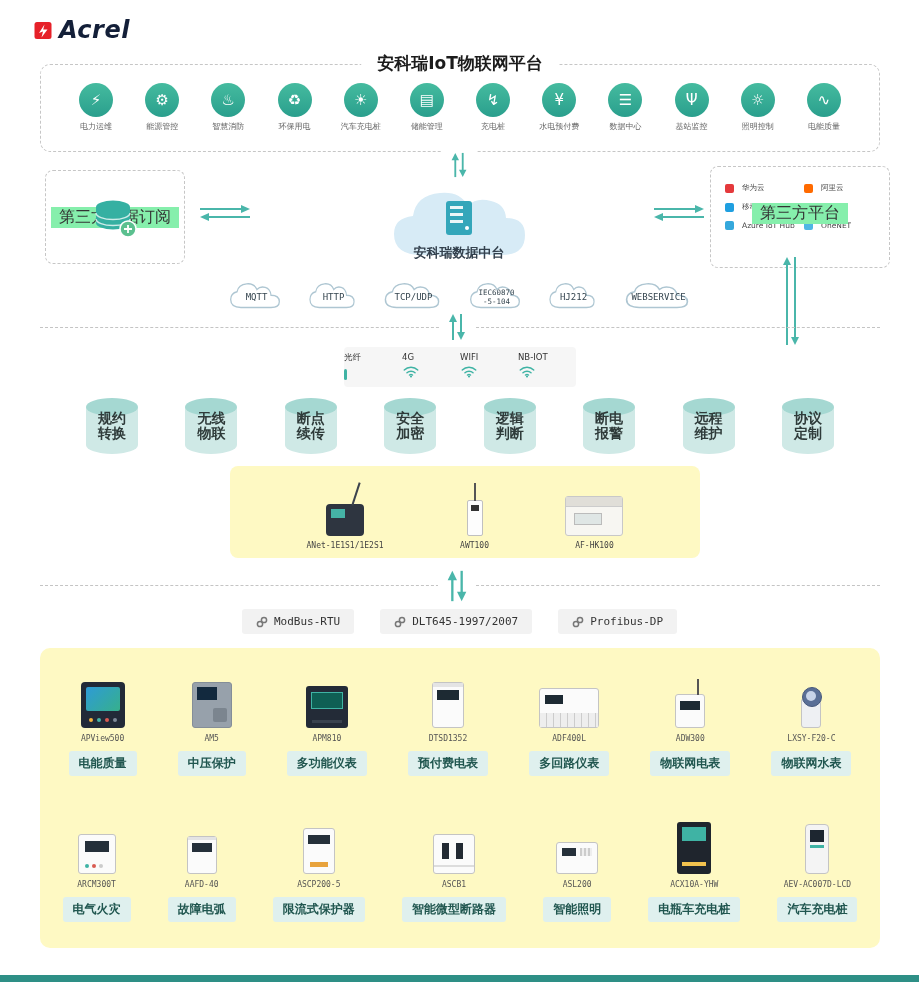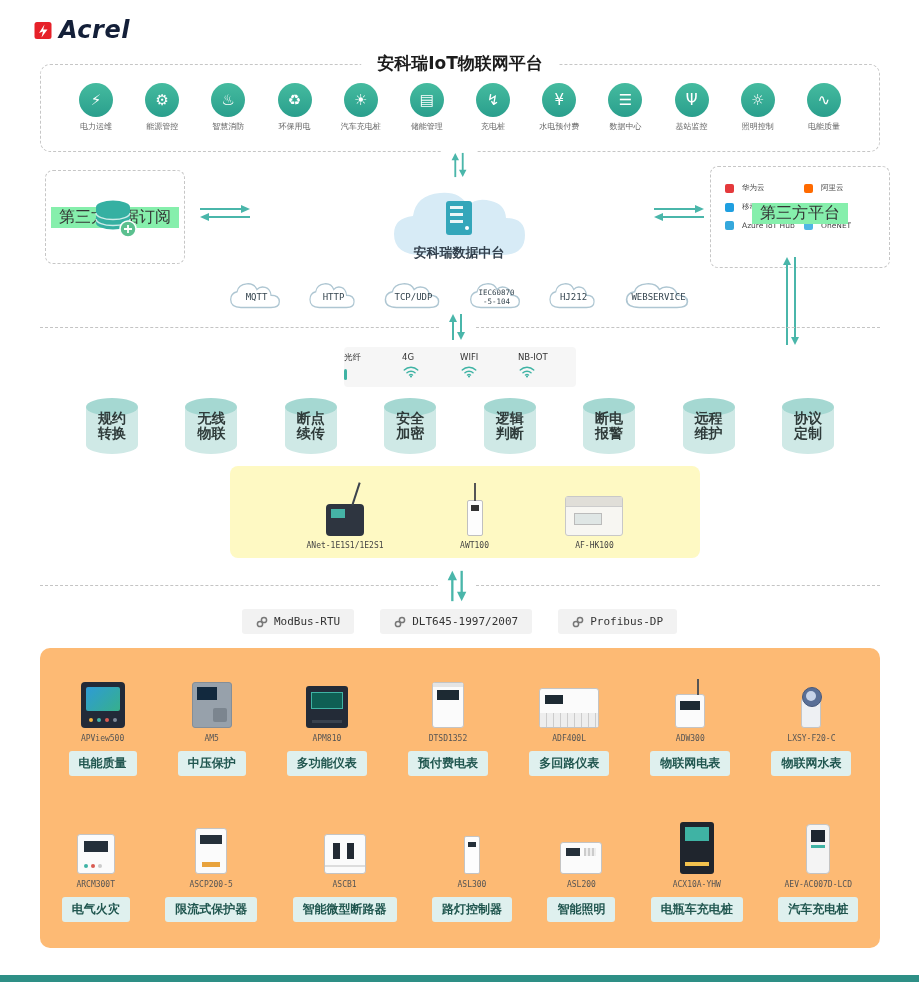--- a/index.html
+++ b/index.html
@@ -91,21 +91,21 @@
   .dv-afhk::before { content:""; position:absolute; left:0; top:0; right:0; height:9px; background:#e0ded8; border-bottom:1px solid #ccc; }
   .dv-afhk::after { content:""; position:absolute; left:8px; top:16px; width:26px; height:10px; background:#dfe6e5; border:1px solid #bbb; }
 
   
   .ftags { position:absolute; left:0; right:0; top:609px; display:flex; justify-content:center; gap:26px; }
   .ftag { display:flex; align-items:center; gap:6px; background:#f2f2f2; border-radius:3px;
           padding:6px 14px; font:11px "DejaVu Sans Mono","Liberation Mono",monospace; color:#333; }
 
   
   .products-box { position:absolute; left:40px; top:648px; width:840px; height:300px;
-                  background:#fdba74; border-radius:10px; }
+                  background:#fef9c3; border-radius:10px; }
   .prod-row { display:flex; justify-content:space-around; align-items:flex-end; }
   .prod-row.r1 { margin-top:22px; padding:0 8px; }
   .prod-row.r2 { margin-top:40px; padding:0 4px; }
   .prod { text-align:center; }
   .pd { height:58px; display:flex; align-items:flex-end; justify-content:center; }
   .prod-model { margin-top:6px; font:8px "DejaVu Sans Mono","Liberation Mono",monospace; color:#555; }
   .prod-label { display:inline-block; margin-top:8px; background:#dff0ee; color:#20564f;
                 font-size:12px; font-weight:600; padding:4px 10px; border-radius:3px; white-space:nowrap; }
 
   
@@ -606,41 +606,41 @@
     <div class="prod-row r2">
       <div class="prod">
         <div class="pd">
             <div class="dv-arcm"></div>
           </div>
         <div class="prod-model">ARCM300T</div>
         <div><span class="prod-label">电气火灾</span></div>
       </div>
       <div class="prod">
         <div class="pd">
+            <div class="dv-aafd"></div>
+          </div>
+        <div class="prod-model">AAFD-40</div>
+        <div><span class="prod-label">故障电弧</span></div>
+      </div>
+      <div class="prod">
+        <div class="pd">
             <div class="dv-ascp"></div>
           </div>
         <div class="prod-model">ASCP200-5</div>
         <div><span class="prod-label">限流式保护器</span></div>
       </div>
       <div class="prod">
         <div class="pd">
             <div class="dv-ascb"></div>
           </div>
         <div class="prod-model">ASCB1</div>
         <div><span class="prod-label">智能微型断路器</span></div>
       </div>
       <div class="prod">
         <div class="pd">
-            <div class="dv-asl3"></div>
-          </div>
-        <div class="prod-model">ASL300</div>
-        <div><span class="prod-label">路灯控制器</span></div>
-      </div>
-      <div class="prod">
-        <div class="pd">
             <div class="dv-asl2"></div>
           </div>
         <div class="prod-model">ASL200</div>
         <div><span class="prod-label">智能照明</span></div>
       </div>
       <div class="prod">
         <div class="pd">
             <div class="dv-acx"></div>
           </div>
         <div class="prod-model">ACX10A-YHW</div>

